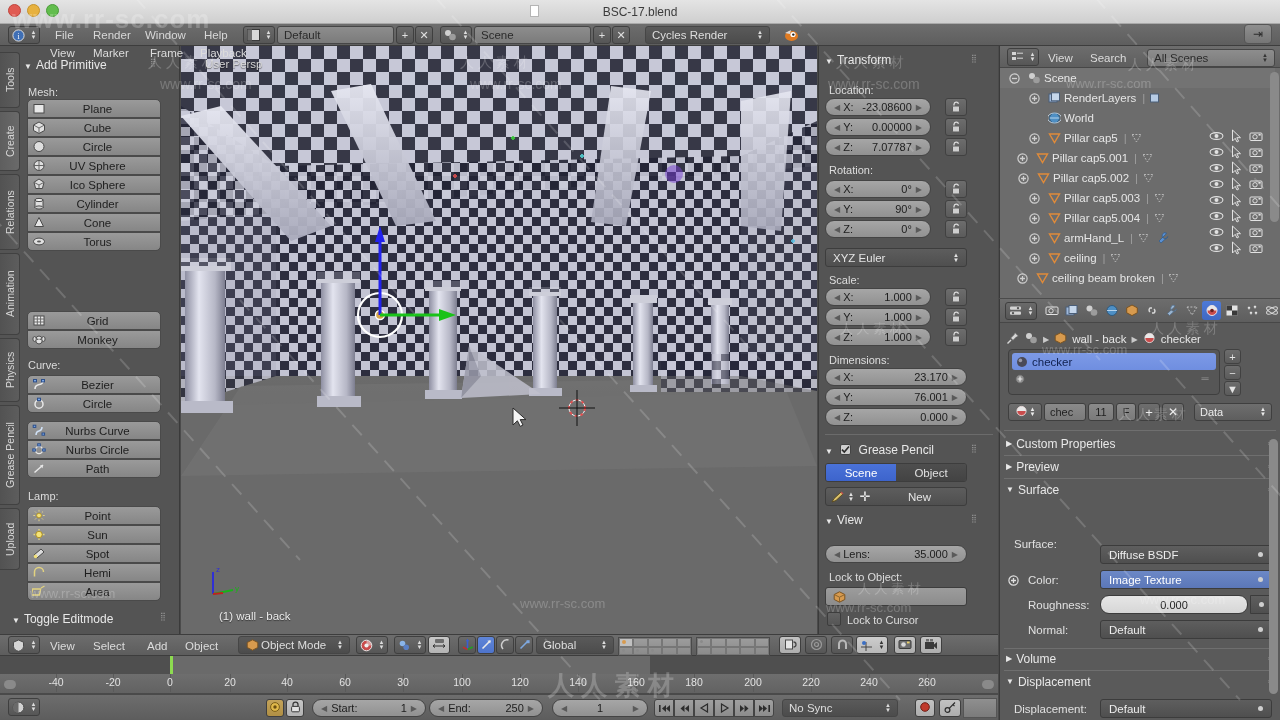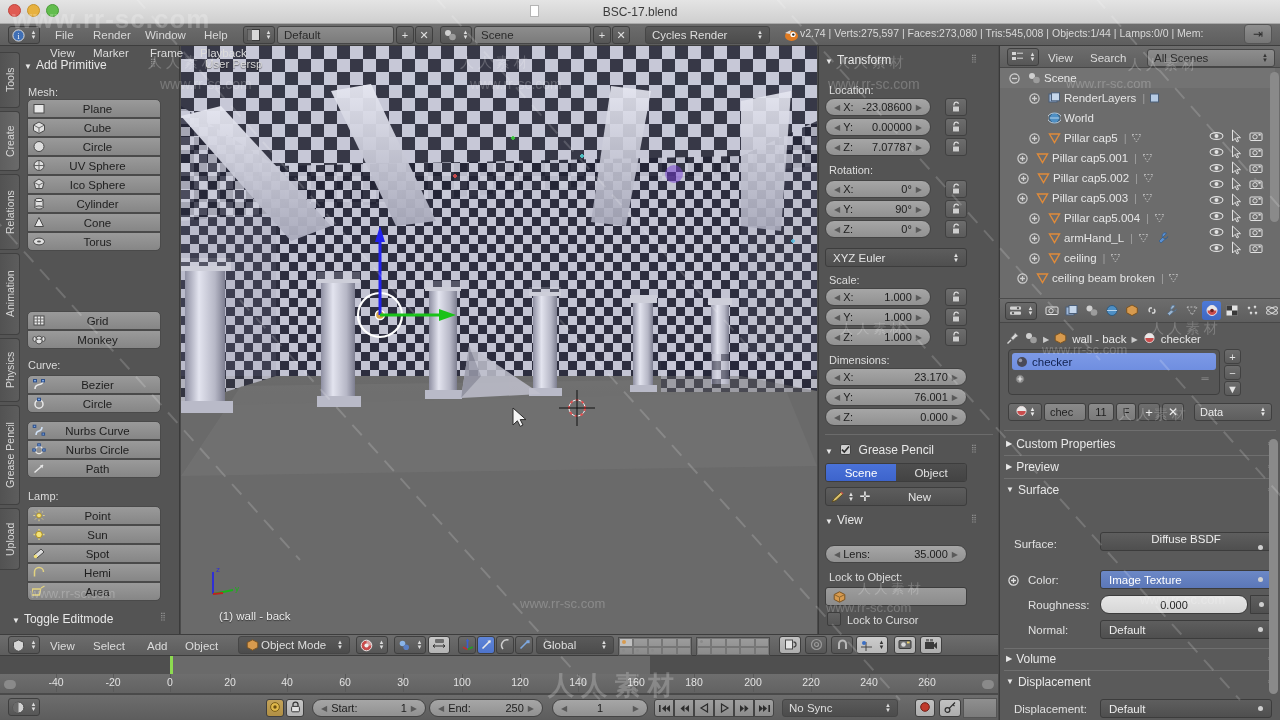--- a/index.html
+++ b/index.html
@@ -383,21 +383,20 @@
   </div>
 
   <span style="position:absolute;left:784px;top:28px;">
     <svg width="15" height="14" viewBox="0 0 15 14">
         <ellipse cx="7.5" cy="8" rx="6.5" ry="5" fill="#e07b22"></ellipse>
         <circle cx="9" cy="6.5" r="2.6" fill="#fff"></circle>
         <circle cx="9.3" cy="6.6" r="1.2" fill="#222"></circle>
         <path d="M1 5 L7 2 L6 6 Z" fill="#d9d9d9"></path>
       </svg>
   </span>
-  <div class="stats">v2.74 | Verts:275,597 | Faces:273,080 | Tris:545,008 | Objects:1/44 | Lamps:0/0 | Mem:</div>
 
   <div style="position:absolute;left:1244px;top:24px;width:28px;height:20px;background:linear-gradient(#8f8f8f,#767676);border:1px solid #555;border-radius:4px;display:flex;align-items:center;justify-content:center;">
     <span style="font-size:12px;color:#2b2b2b;">⇥</span>
   </div>
 
   <div class="toolregion">
     <div class="vtabs">
       <div class="vtab" style="height:56px;margin-top:6px;">
           <span>Tools</span>
         </div>
@@ -1072,21 +1071,21 @@
             </svg>
           </span>
         <span class="nm">Pillar cap5.002</span>
         <span style="margin-left:6px;color:#9e9e9e;">|</span>
         <span class="olic">
             <svg width="13" height="12" viewBox="0 0 13 12">
               <path d="M2 2.5 L11 2.5 L6.5 10 Z" fill="none" stroke="#bdbdbd" stroke-width=".9" stroke-dasharray="2 1.4"></path>
             </svg>
           </span>
       </div>
-      <div class="ol-row" style="top:120px;padding-left:12px;">
+      <div class="ol-row" style="top:120px;padding-left:24px;">
         <span class="olic">
             <svg width="11" height="11" viewBox="0 0 11 11">
               <circle cx="5.5" cy="5.5" r="4.6" fill="none" stroke="#cfcfcf" stroke-width="1.2"></circle>
               <path d="M3 5.5 H8 M5.5 3 V8" stroke="#cfcfcf" stroke-width="1.3"></path>
             </svg>
           </span>
         <span class="olic">
             <svg width="13" height="12" viewBox="0 0 13 12">
               <path d="M1.5 2 H11.5 L6.5 10.5 Z" fill="none" stroke="#e08b3a" stroke-width="1.4"></path>
             </svg>
@@ -1508,21 +1507,21 @@
     </div>
     <div class="pr-line" style="top:179px;"></div>
 
     <div class="pr-sec" style="top:181px;">
       <span class="tri">▼</span>
       <span>Surface</span>
       <span class="dots">═</span>
     </div>
 
     <div class="pr-lab" style="left:14px;top:239px;">Surface:</div>
-    <div class="pr-dd" style="left:100px;top:233px;width:172px;flex-direction:column;">
+    <div class="pr-dd" style="left:100px;top:246px;width:172px;">
       <span>Diffuse BSDF</span>
       <span class="dotr"></span>
     </div>
 
     <span style="position:absolute;left:8px;top:276px;"><svg width="11" height="11" viewBox="0 0 11 11">
           <circle cx="5.5" cy="5.5" r="4.6" fill="none" stroke="#e0e0e0" stroke-width="1.2"></circle>
           <path d="M3 5.5 H8 M5.5 3 V8" stroke="#e0e0e0" stroke-width="1.3"></path>
         </svg></span>
     <div class="pr-lab" style="left:28px;top:275px;">Color:</div>
     <div class="pr-dd blue" style="left:100px;top:271px;width:172px;">

